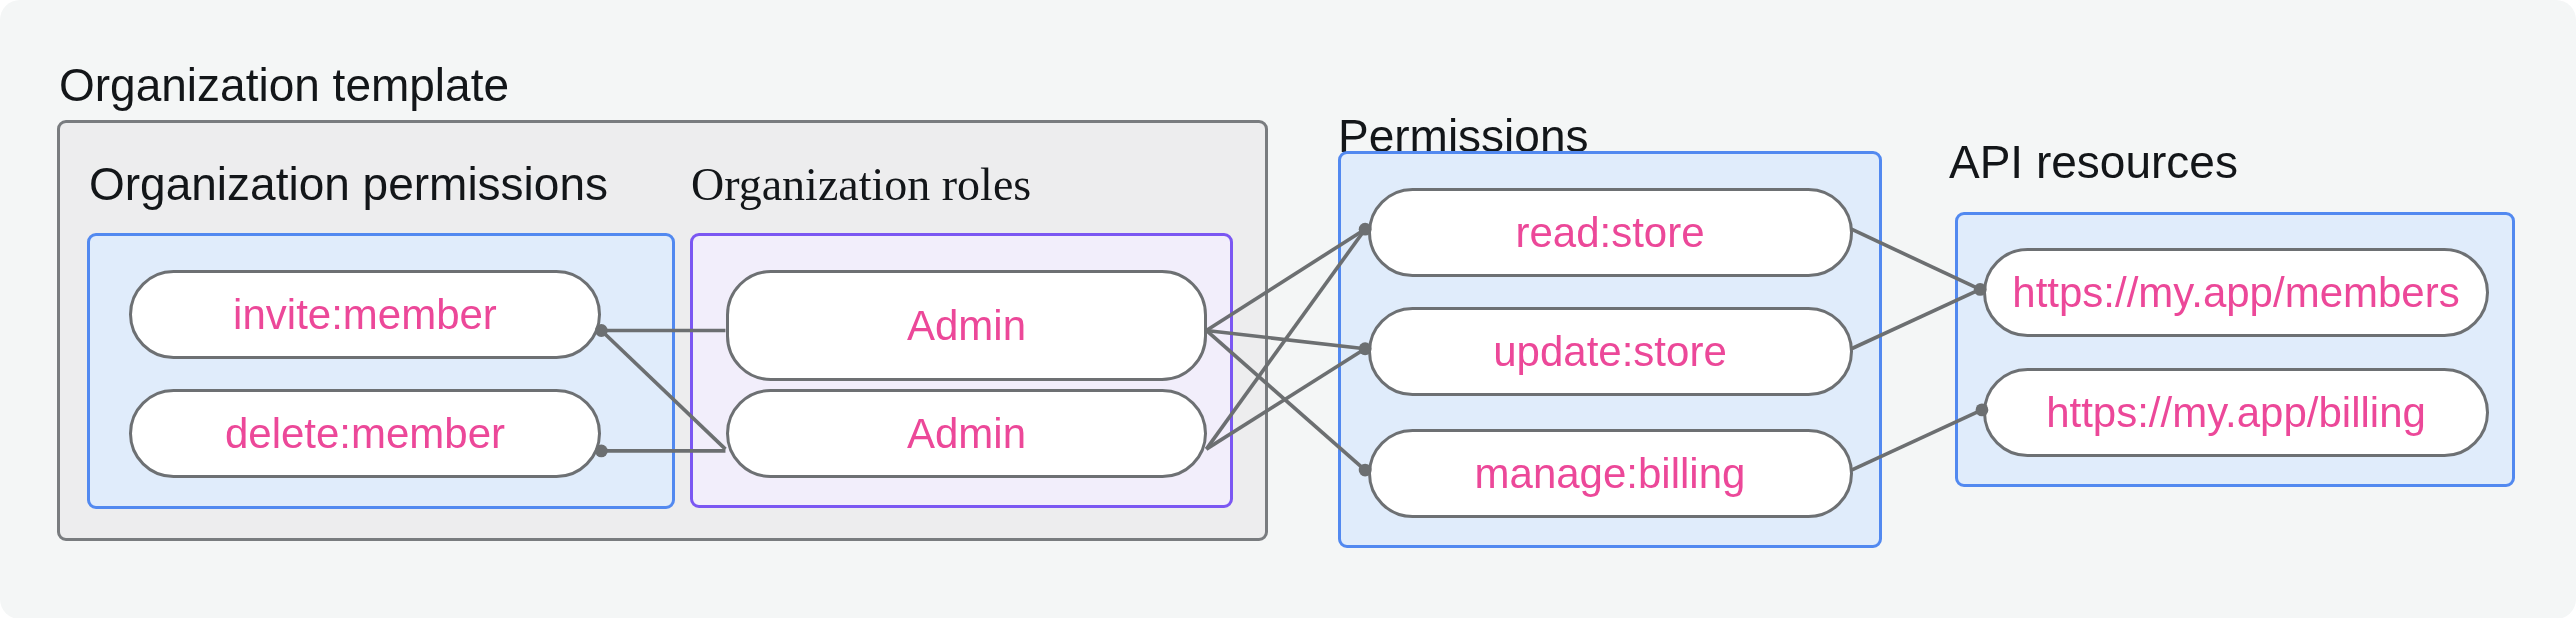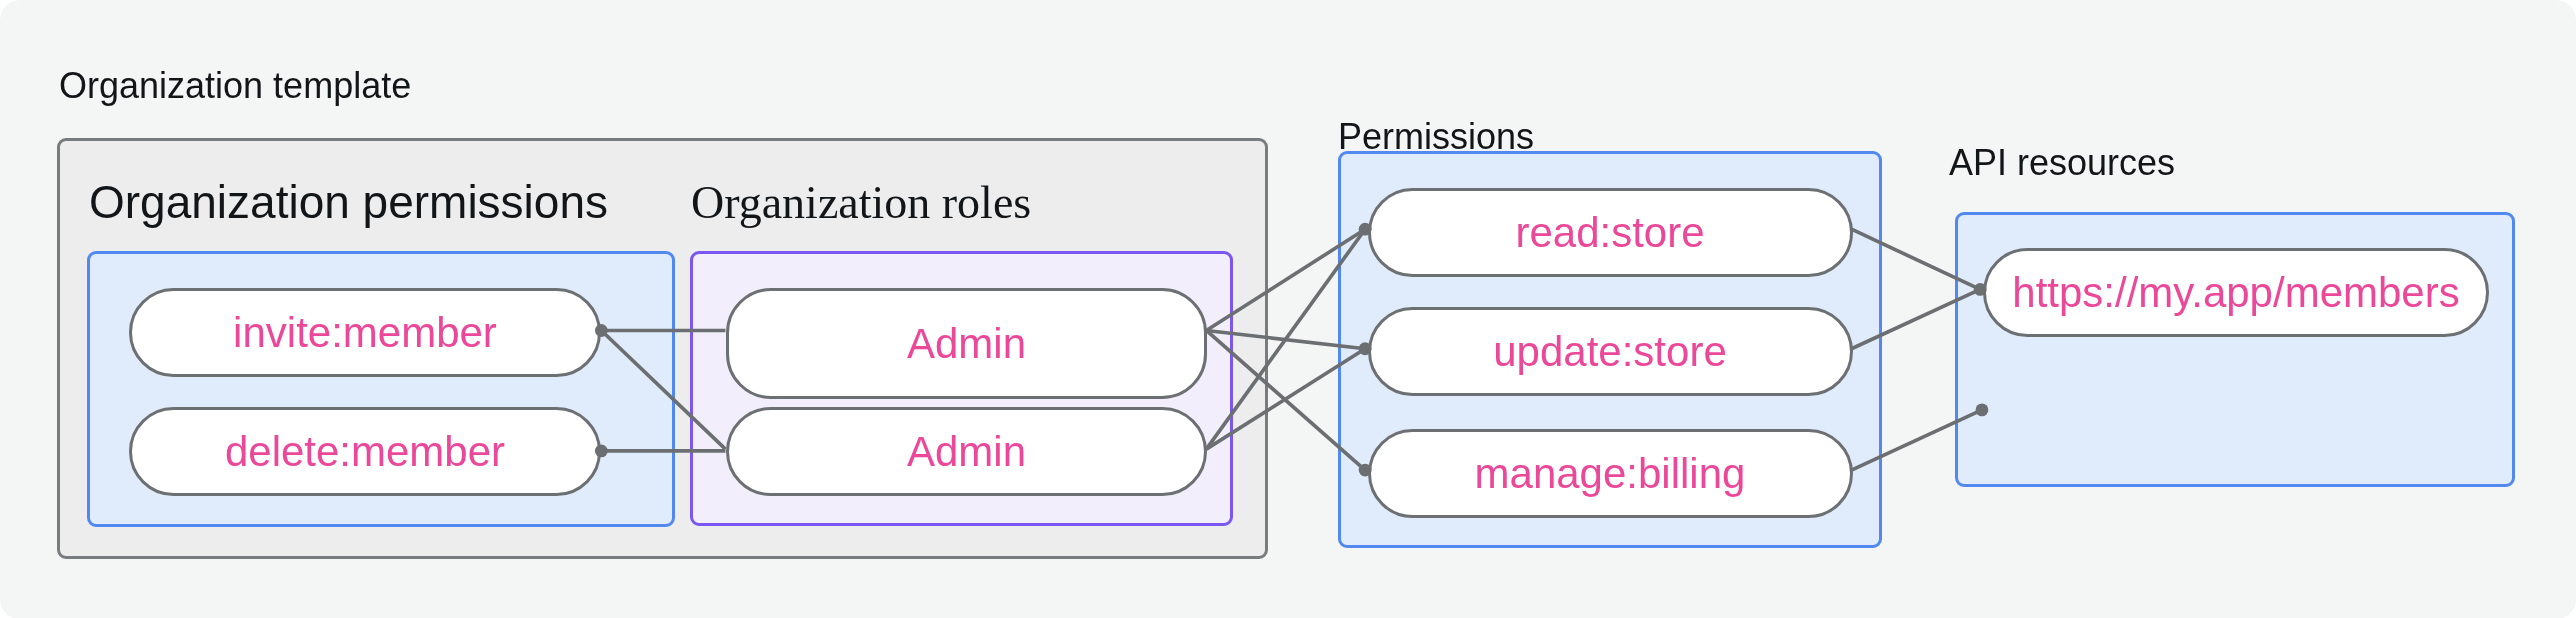--- a/index.html
+++ b/index.html
@@ -15,33 +15,33 @@
     width: 2576px;
     height: 619px;
     background: #f4f6f6;
     border-radius: 20px;
     overflow: hidden;
     color: #17191c;
   }
 
   .section-title {
     position: absolute;
-    font-size: 36px;
+    font-size: 46px;
     line-height: 51px;
     color: #131619;
     white-space: nowrap;
   }
 
   .group-box {
     position: absolute;
     border-radius: 9px;
   }
 
   .box-template {
-    left: 57px; top: 138px;
+    left: 57px; top: 120px;
     width: 1211px; height: 421px;
     background: #ededee;
     border: 3.7px solid #797c7f;
   }
 
   .box-blue {
     background: #e0ecfb;
     border: 3.7px solid #5289f0;
   }
 
@@ -107,20 +107,21 @@
   <div class="group-box box-blue" style="left:1338px; top:151px; width:544px; height:397px;">
     <div class="pill" style="left:26.5px; top:34px; width:485px; height:89px;">read:store</div>
     <div class="pill" style="left:26.5px; top:153px; width:485px; height:89px;">update:store</div>
     <div class="pill" style="left:26.5px; top:275px; width:485px; height:89px;">manage:billing</div>
   </div>
 
   <div class="section-title" style="left:1949px; top:137px;">API resources</div>
 
   <div class="group-box box-blue" style="left:1955px; top:212px; width:560px; height:275px;">
     <div class="pill" style="left:25px; top:33px; width:506px; height:89px;">https://my.app/members</div>
+    <div class="pill" style="left:25px; top:153px; width:506px; height:89px;">https://my.app/billing</div>
   </div>
 
   <svg class="connector-layer" viewBox="0 0 2823 678">
     <g stroke="#6c6f71" stroke-width="4" fill="none">
       <line x1="659" y1="362" x2="795" y2="362"></line>
       <line x1="659" y1="362" x2="795" y2="492"></line>
       <line x1="659" y1="494" x2="795" y2="494"></line>
       <line x1="1322" y1="362" x2="1496" y2="251"></line>
       <line x1="1322" y1="362" x2="1496" y2="382"></line>
       <line x1="1322" y1="362" x2="1496" y2="515"></line>

